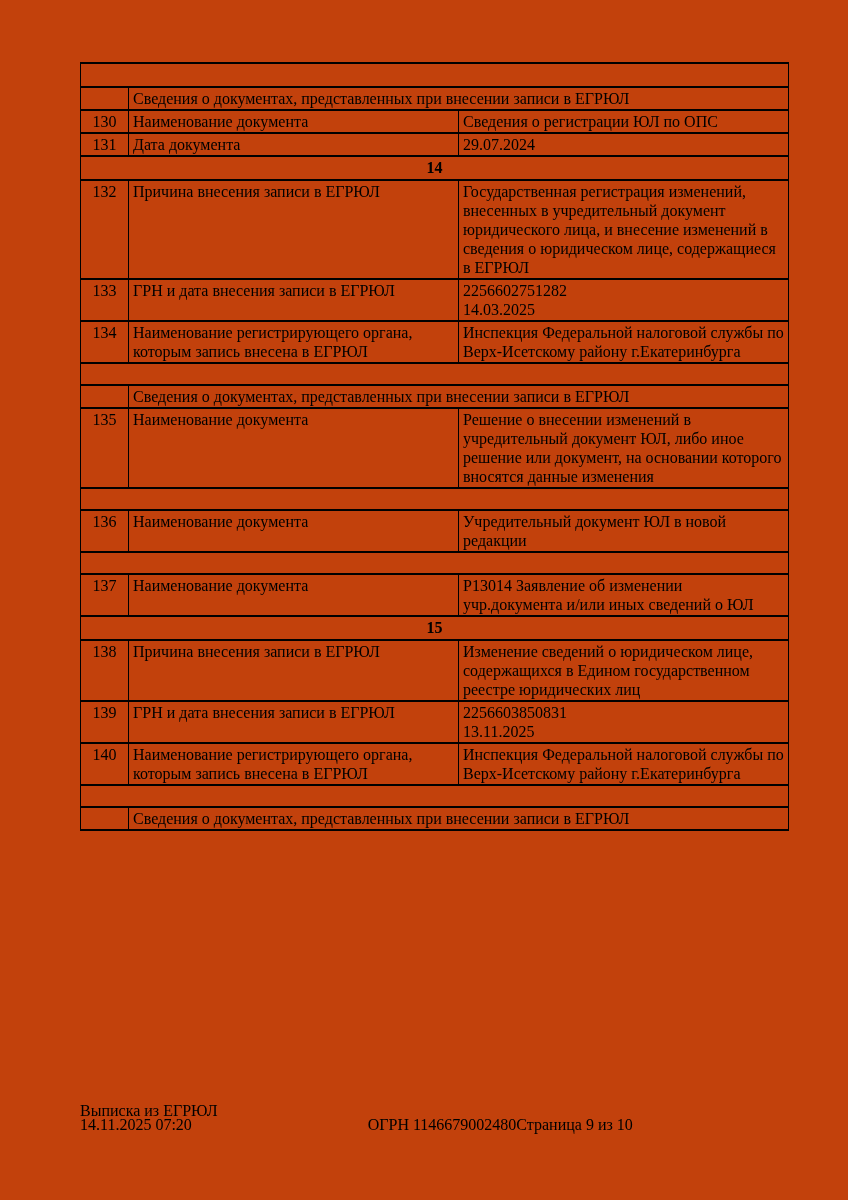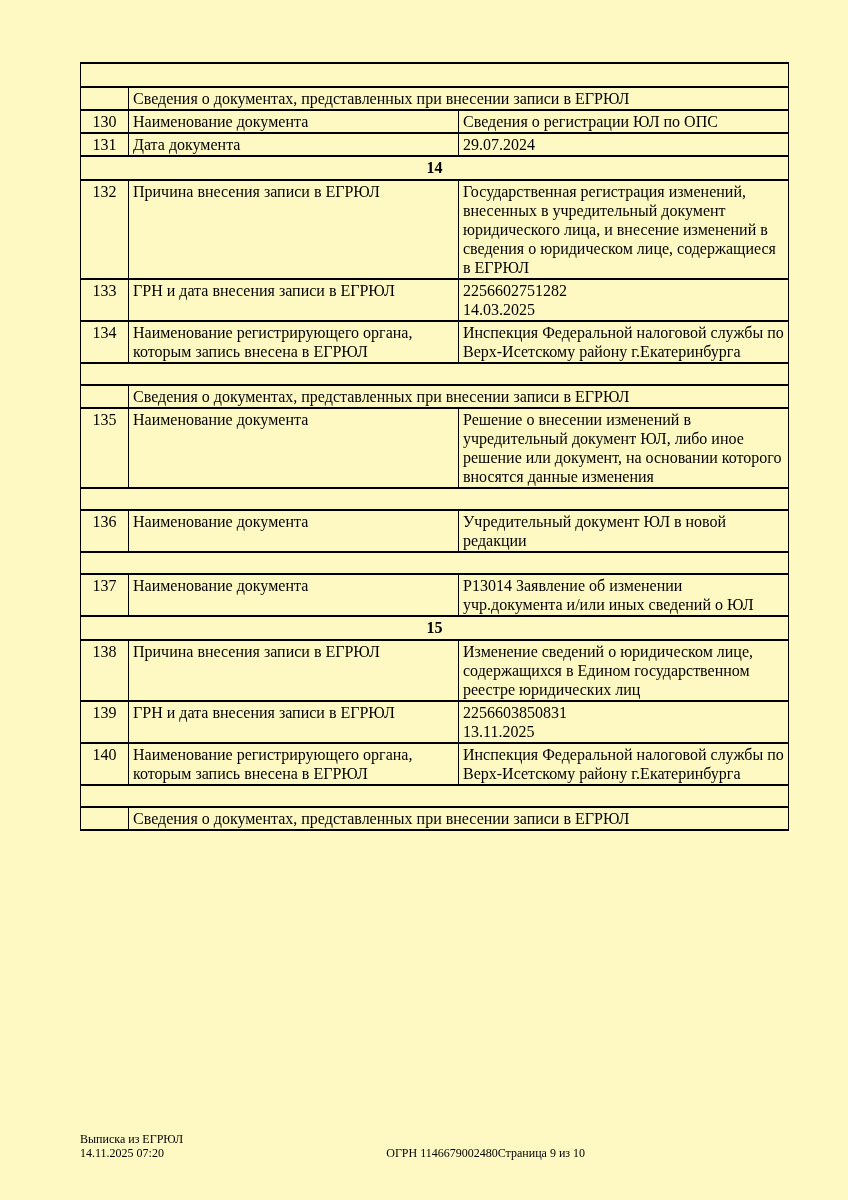--- a/index.html
+++ b/index.html
@@ -4,21 +4,21 @@
 <style>
   html, body {
     margin: 0;
     padding: 0;
     background: #ffffff;
   }
   .page {
     position: relative;
     width: 848px;
     height: 1200px;
-    background: #fef9c3;
+    background: #c2410c;
     color: #000000;
     font-family: "Liberation Serif", "DejaVu Serif", serif;
     overflow: hidden;
   }
   table.egrul {
     position: absolute;
     left: 80px;
     top: 62px;
     width: 708px;
     border-collapse: collapse;
@@ -57,24 +57,24 @@
   td.hdr-cell {
     
   }
   tr.tall-135 td {
     height: 76px;
   }
   .footer {
     position: absolute;
     left: 80px;
     width: 716px;
-    top: 1132px;
+    top: 1104px;
     display: flex;
     align-items: flex-end;
-    font-size: 12px;
+    font-size: 16px;
     line-height: 14px;
   }
   .footer .f-left  { flex: 1 1 0; text-align: left; }
   .footer .f-mid   { flex: 0 0 auto; text-align: center; margin-left: 8px; }
   .footer .f-right { flex: 1 1 0; text-align: left; }
 </style>
 </head>
 <body>
 
 <div class="page">

